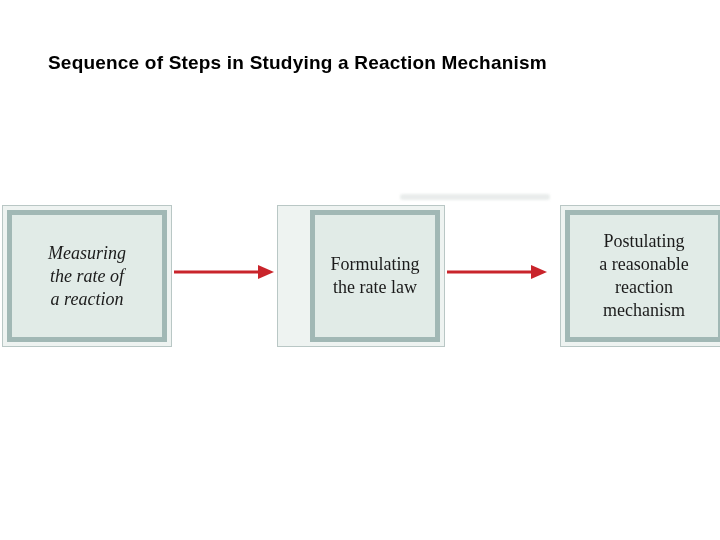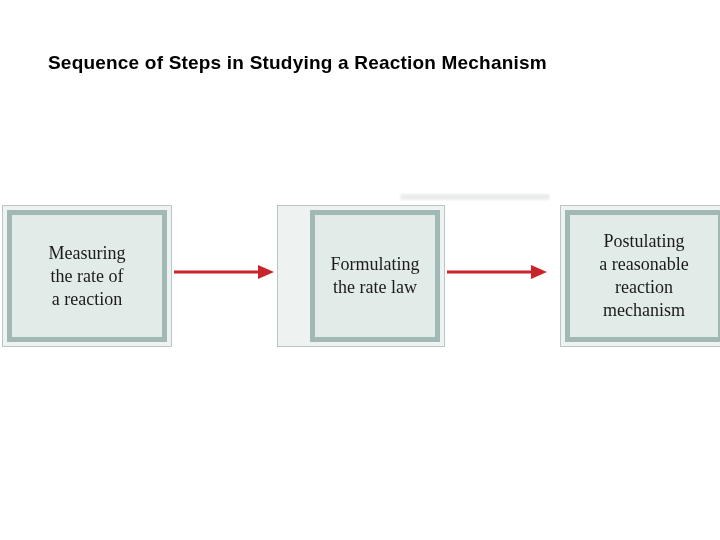--- a/index.html
+++ b/index.html
@@ -52,21 +52,21 @@
     justify-content: center;
   }
   .step-label {
     font-family: "Liberation Serif", serif;
     font-size: 18px;
     line-height: 23px;
     color: var(--text, #1b1b1b);
     text-align: center;
     white-space: pre-line;
   }
-  .box-1 { left: 2px;   width: 170px; }
+  .box-1 { left: 2px;   width: 170px; font-style: italic; }
   .box-2 { left: 277px; width: 168px; padding-left: 32px; }
   .box-3 { left: 520px; width: 168px; margin-left: 40px; }
 
   
   .arrow {
     position: absolute;
     top: 265px;
     height: 14px;
   }
   .arrow .line {

